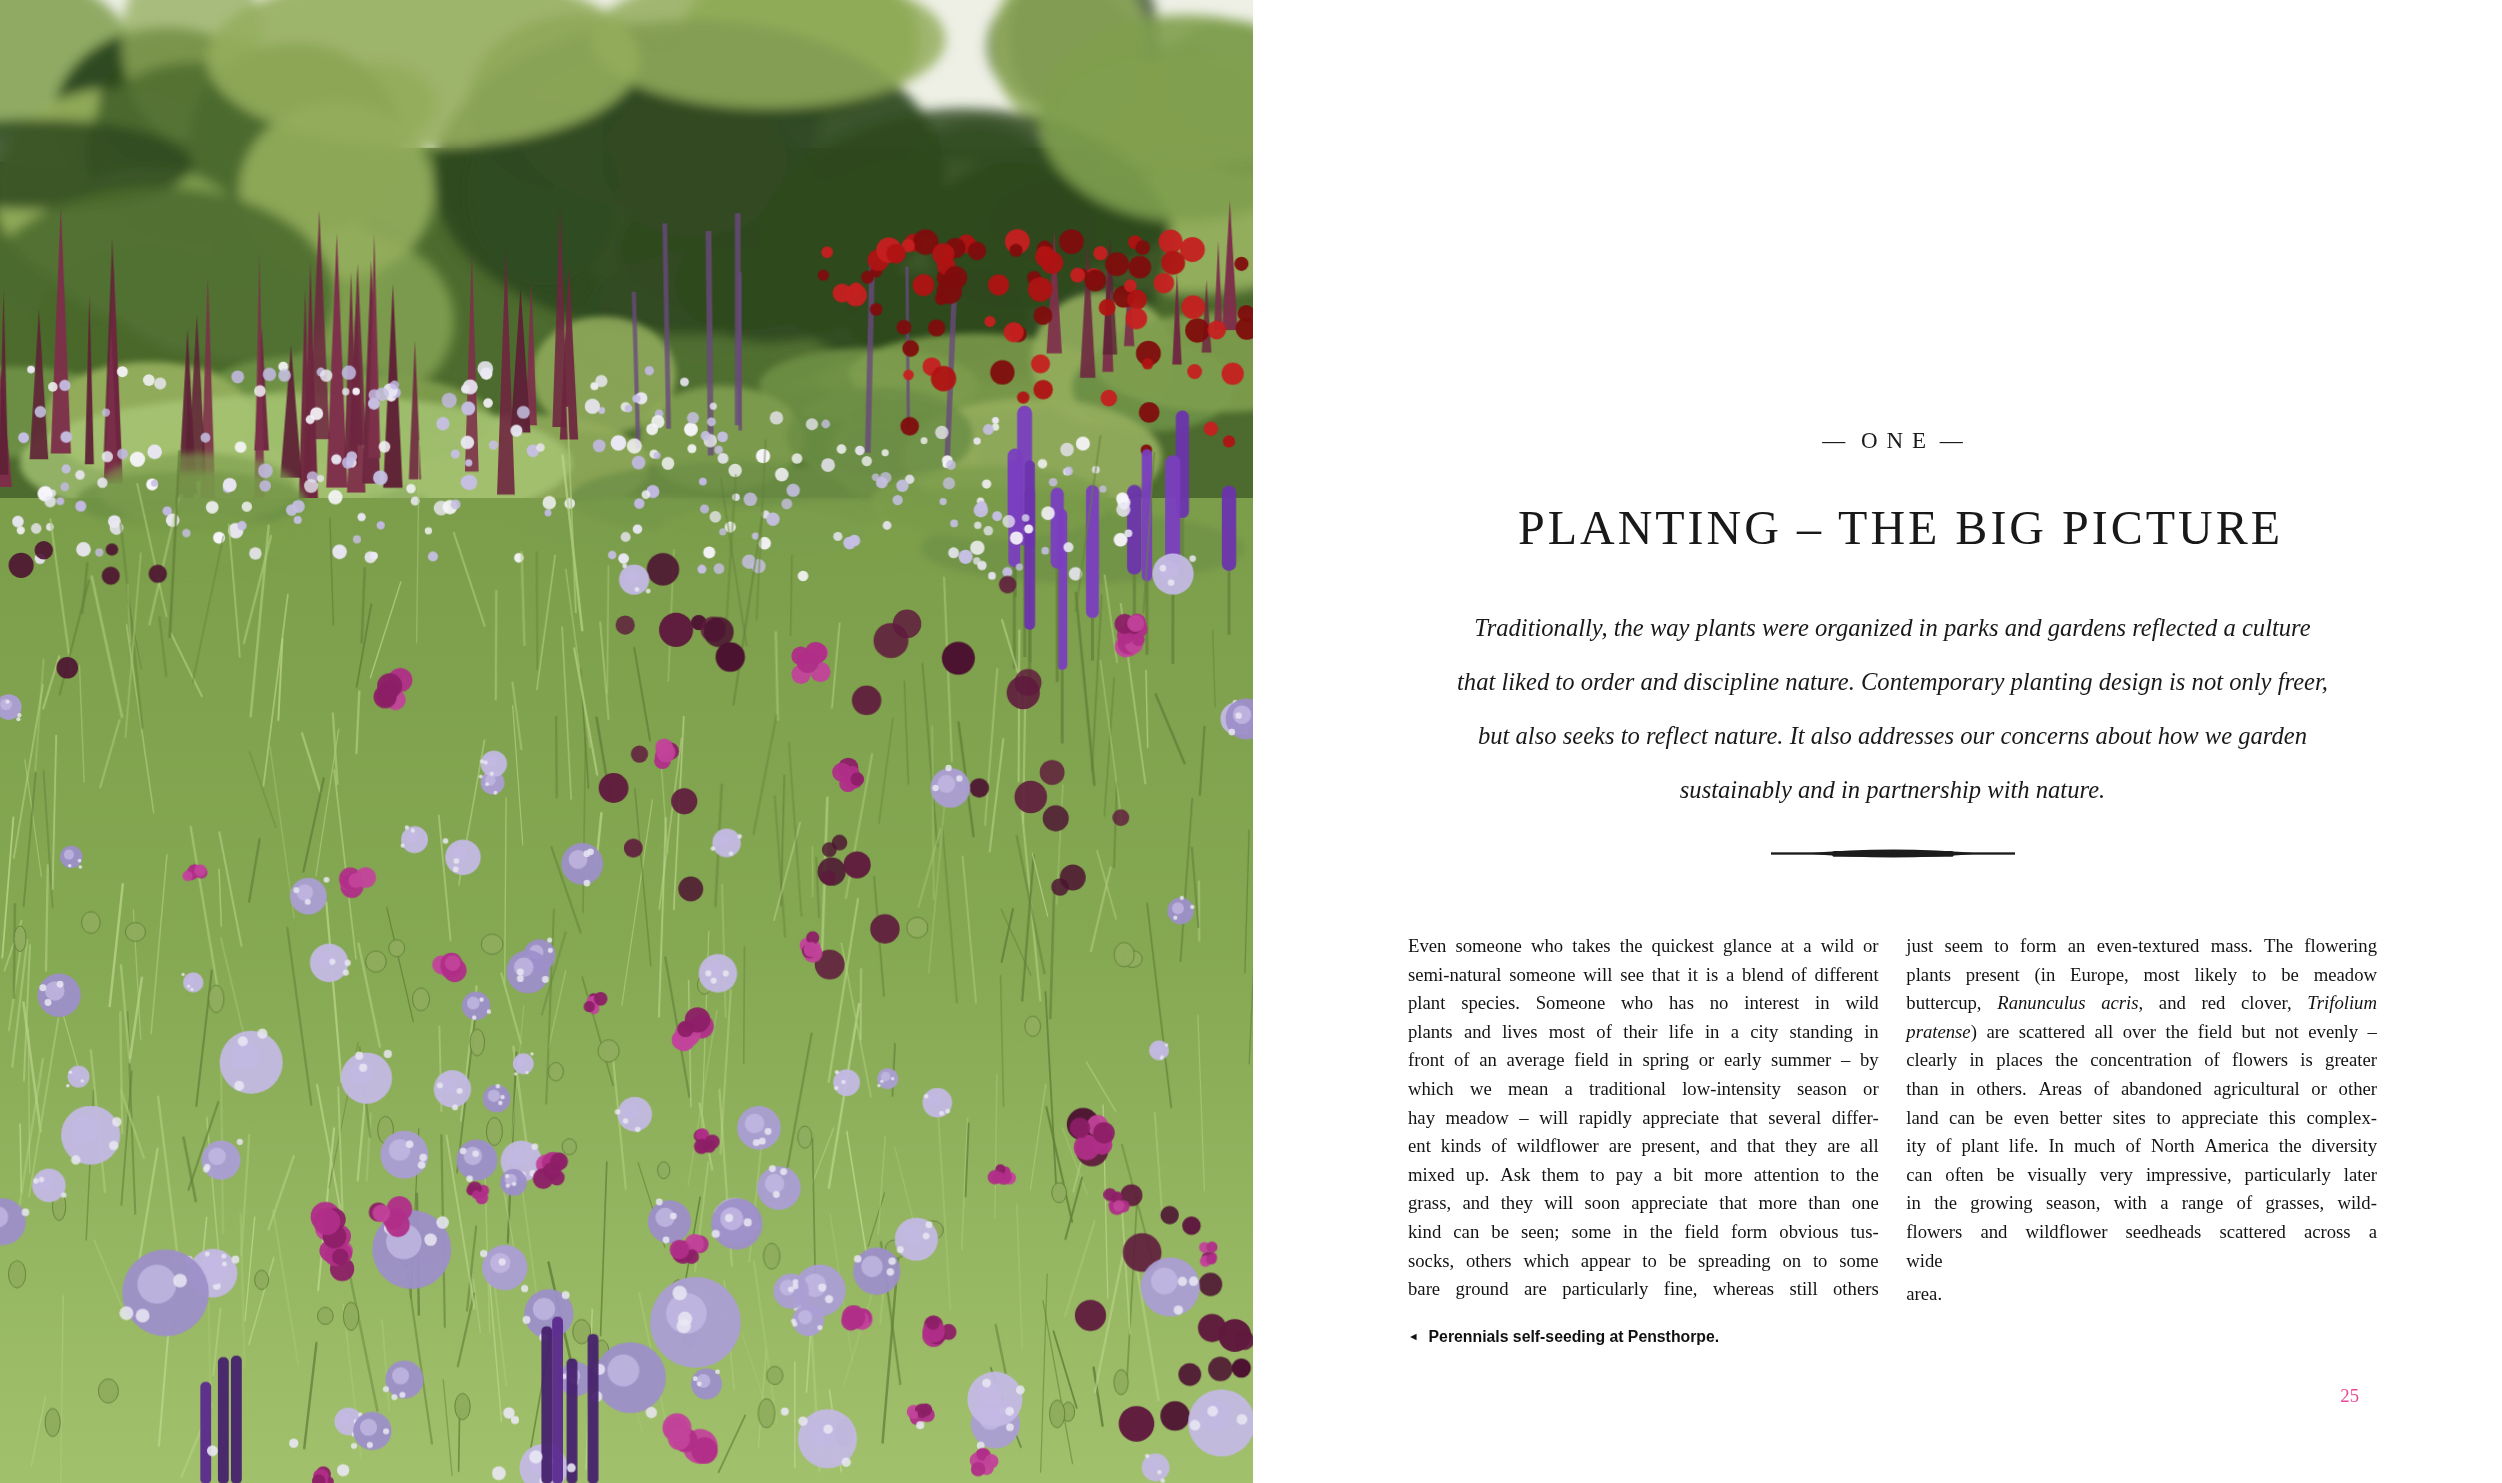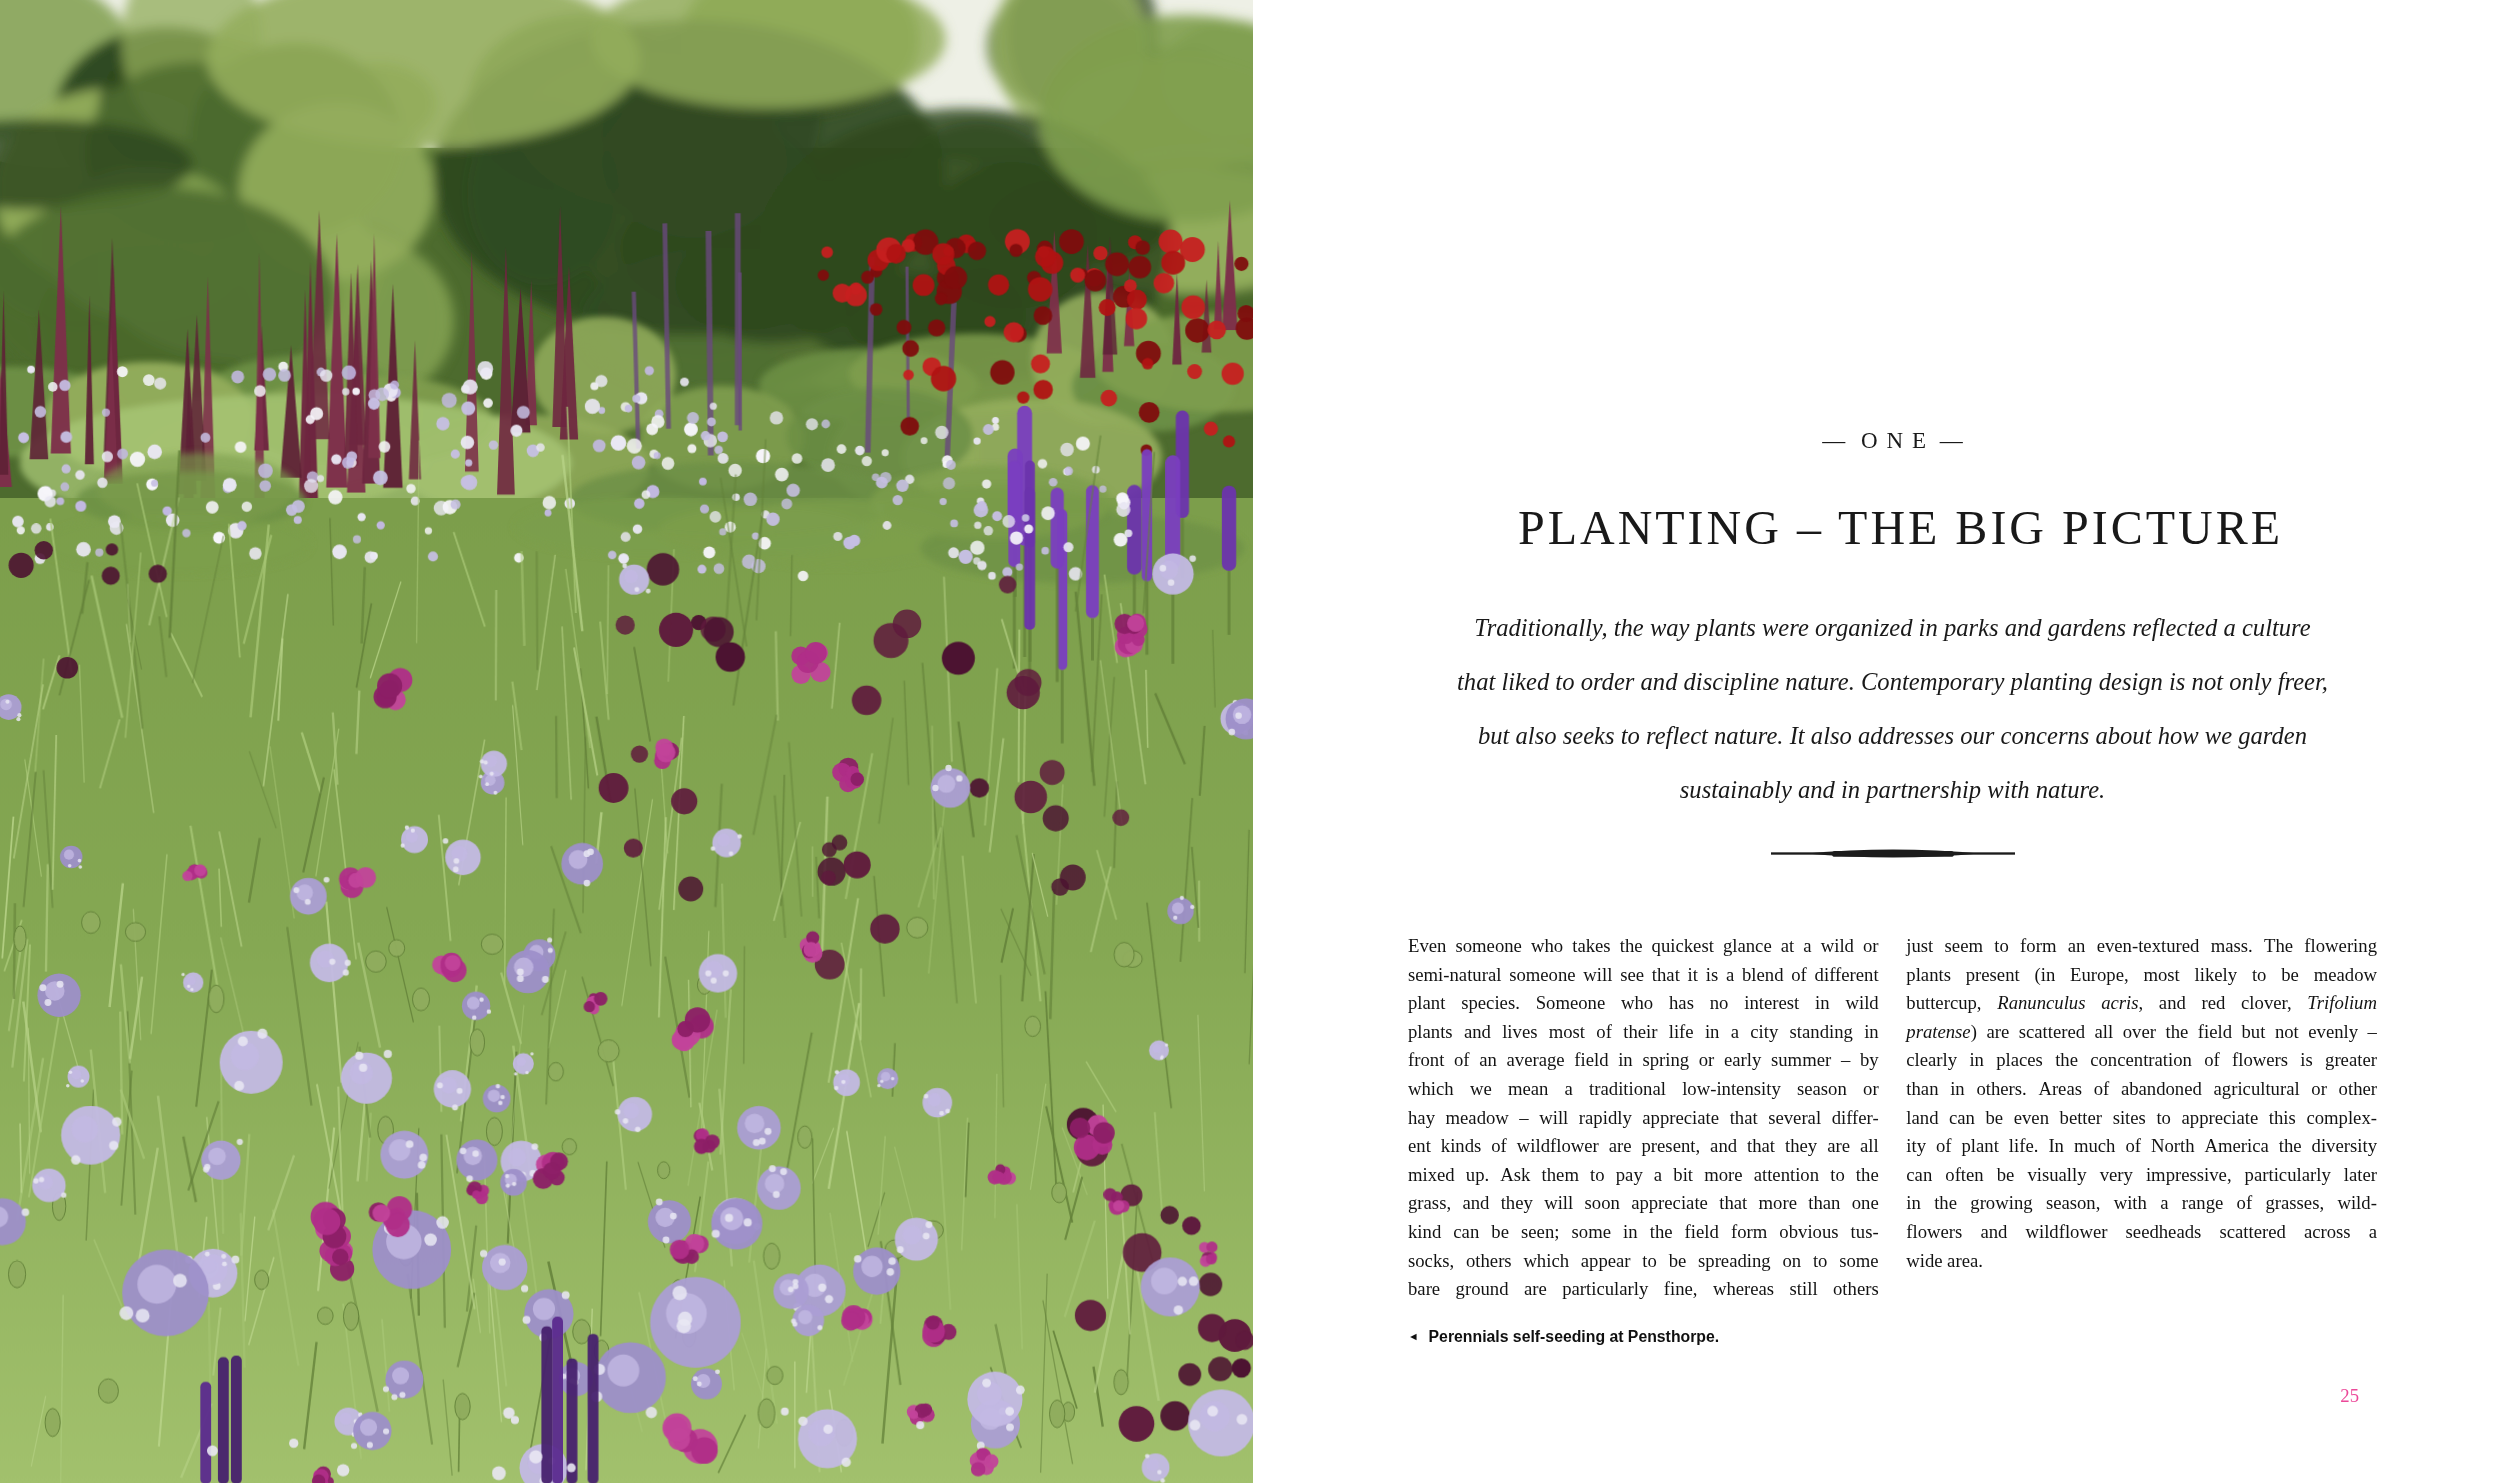--- a/index.html
+++ b/index.html
@@ -15,21 +15,21 @@
   .ch-dash{letter-spacing:0;}
   .chlabel{letter-spacing:8.9px;margin:0 4.9px 0 15.8px;}
   .title{top:492px;text-align:center;font-size:48px;font-weight:normal;letter-spacing:3px;margin:8px;color:#191919;}
   .intro{top:601px;}
   .iline{font-style:italic;font-size:24.6px;line-height:54px;text-align:center;white-space:nowrap;color:#191919;}
   .divider{top:847px;text-align:center;height:13.8px;}
   .body{top:932px;display:flex;gap:27.6px;}
   .col{width:471px;font-size:18.7px;line-height:28.6px;color:#131313;}
   .bline{display:flex;justify-content:space-between;}
   .bline .word{white-space:pre;}
-  .bline.end{justify-content:flex-start;gap:0.24em;}
+  .bline.end{justify-content:flex-start;gap:0.24em;flex-direction:column;}
   .it{font-style:italic;}
   .caption{top:1312px;font-family:"Liberation Sans",sans-serif;font-size:15.8px;font-weight:700;color:#101010;margin-top:16px;}
   .cap-marker{font-size:10.8px;position:relative;top:-2px;margin-right:9.9px;}
   .pagenum{position:absolute;top:1385px;right:143px;font-size:18.7px;color:#ec4899;}
 </style>
 </head>
 <body>
 
 <div class="spread">
 

